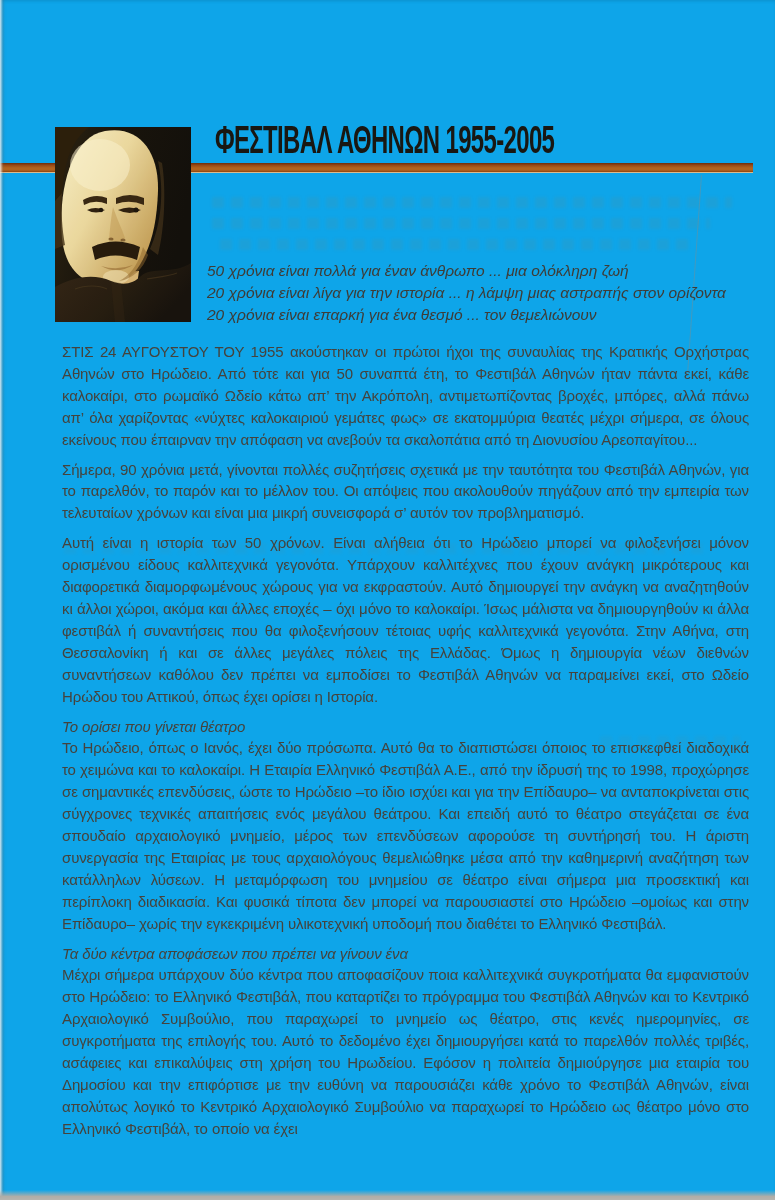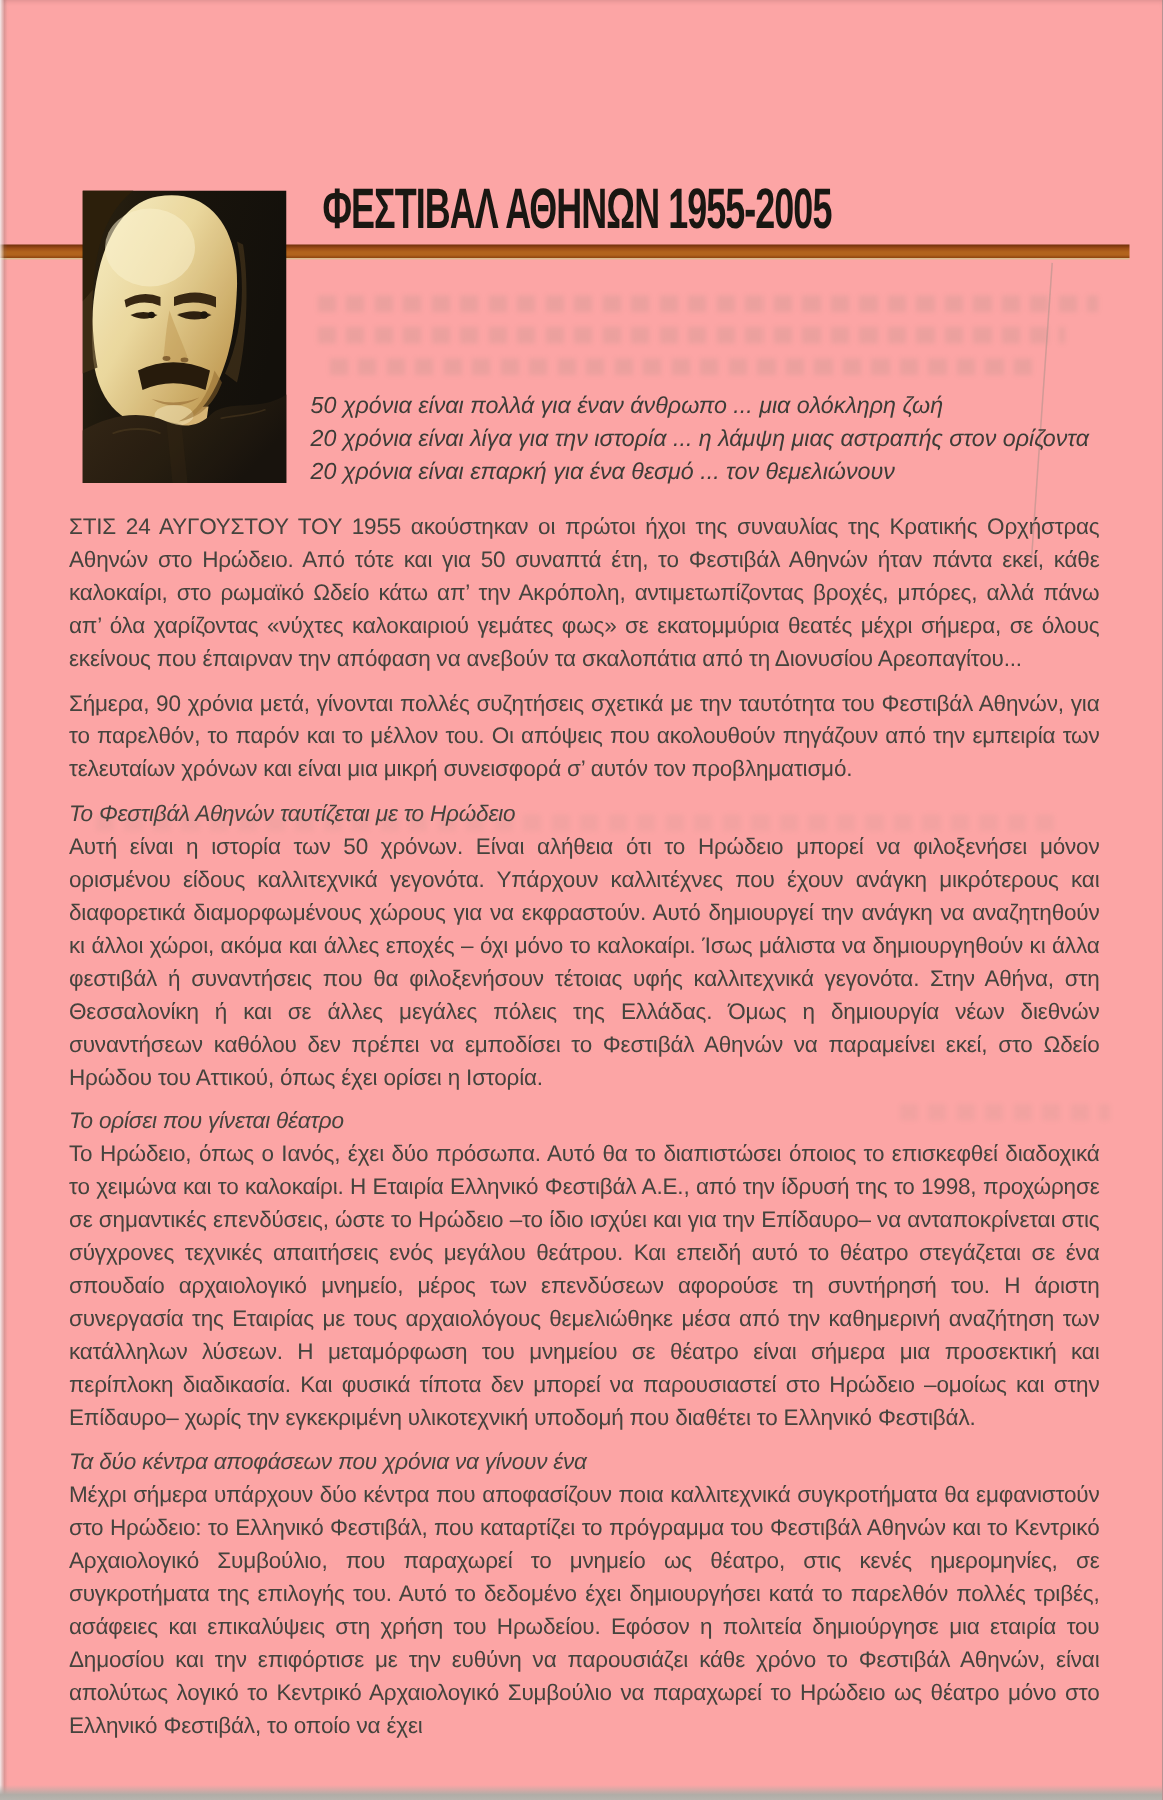--- a/index.html
+++ b/index.html
@@ -1,20 +1,20 @@
 <!DOCTYPE html>
 <html lang="el"><head>
 <meta charset="utf-8">
 <style>
   html,body { margin:0; padding:0; background:#888; }
   .page {
     position:relative;
     width:775px; height:1200px;
     margin:0 auto;
-    background:#fca5a5;
+    background:#0ea5e9;
     overflow:hidden;
     font-family:"Liberation Sans","DejaVu Sans",sans-serif;
     box-shadow: inset 3px 0 6px -3px rgba(0,0,0,.25), inset 0 2px 4px -2px rgba(0,0,0,.12);
   }
   
   .accent-rule {
     position:absolute; left:0; top:163px; width:753px; height:9px;
     background:linear-gradient(to bottom,#6f2e0a 0%,#9c4c16 28%,#b2631d 55%,#b2631d 78%,#8d430f 100%);
     border-bottom:1px solid #d9bb8e;
     z-index:1;
@@ -30,21 +30,21 @@
     transform:scaleX(0.63); transform-origin:left top;
     white-space:nowrap;
     color:#191712; z-index:3;
   }
   .epigraph {
     position:absolute; left:207px; top:260px; width:520px;
     font-style:italic; font-size:15.5px; line-height:22.2px;
     color:#3e3c37; z-index:3;
   }
   .article {
-    position:absolute; left:46px; top:341px; width:687px;
+    position:absolute; left:62px; top:341px; width:687px;
     font-size:15px; line-height:21.9px; letter-spacing:-0.12px;
     color:#45433d; text-align:justify;
   }
   .article p { margin:0 0 8px 0; }
   .article h2 {
     margin:0; font-size:15px; line-height:21.9px;
     font-weight:400; font-style:italic; color:#45433d;
   }
   
   .bleed {
@@ -152,25 +152,24 @@
   <div class="epigraph">
     <div>50 χρόνια είναι πολλά για έναν άνθρωπο ... μια ολόκληρη ζωή</div>
     <div>20 χρόνια είναι λίγα για την ιστορία ... η λάμψη μιας αστραπής στον ορίζοντα</div>
     <div>20 χρόνια είναι επαρκή για ένα θεσμό ... τον θεμελιώνουν</div>
   </div>
 
   <div class="article">
     <p>ΣΤΙΣ 24 ΑΥΓΟΥΣΤΟΥ ΤΟΥ 1955 ακούστηκαν οι πρώτοι ήχοι της συναυλίας της Κρατικής Ορχήστρας Αθηνών στο Ηρώδειο. Από τότε και για 50 συναπτά έτη, το Φεστιβάλ Αθηνών ήταν πάντα εκεί, κάθε καλοκαίρι, στο ρωμαϊκό Ωδείο κάτω απ’ την Ακρόπολη, αντιμετωπίζοντας βροχές, μπόρες, αλλά πάνω απ’ όλα χαρίζοντας «νύχτες καλοκαιριού γεμάτες φως» σε εκατομμύρια θεατές μέχρι σήμερα, σε όλους εκείνους που έπαιρναν την απόφαση να ανεβούν τα σκαλοπάτια από τη Διονυσίου Αρεοπαγίτου...</p>
     <p>Σήμερα, 90 χρόνια μετά, γίνονται πολλές συζητήσεις σχετικά με την ταυτότητα του Φεστιβάλ Αθηνών, για το παρελθόν, το παρόν και το μέλλον του. Οι απόψεις που ακολουθούν πηγάζουν από την εμπειρία των τελευταίων χρόνων και είναι μια μικρή συνεισφορά σ’ αυτόν τον προβληματισμό.</p>
 
-    <h2>Το Φεστιβάλ Αθηνών ταυτίζεται με το Ηρώδειο</h2>
     <p>Αυτή είναι η ιστορία των 50 χρόνων. Είναι αλήθεια ότι το Ηρώδειο μπορεί να φιλοξενήσει μόνον ορισμένου είδους καλλιτεχνικά γεγονότα. Υπάρχουν καλλιτέχνες που έχουν ανάγκη μικρότερους και διαφορετικά διαμορφωμένους χώρους για να εκφραστούν. Αυτό δημιουργεί την ανάγκη να αναζητηθούν κι άλλοι χώροι, ακόμα και άλλες εποχές – όχι μόνο το καλοκαίρι. Ίσως μάλιστα να δημιουργηθούν κι άλλα φεστιβάλ ή συναντήσεις που θα φιλοξενήσουν τέτοιας υφής καλλιτεχνικά γεγονότα. Στην Αθήνα, στη Θεσσαλονίκη ή και σε άλλες μεγάλες πόλεις της Ελλάδας. Όμως η δημιουργία νέων διεθνών συναντήσεων καθόλου δεν πρέπει να εμποδίσει το Φεστιβάλ Αθηνών να παραμείνει εκεί, στο Ωδείο Ηρώδου του Αττικού, όπως έχει ορίσει η Ιστορία.</p>
 
     <h2>Το ορίσει που γίνεται θέατρο</h2>
     <p>Το Ηρώδειο, όπως ο Ιανός, έχει δύο πρόσωπα. Αυτό θα το διαπιστώσει όποιος το επισκεφθεί διαδοχικά το χειμώνα και το καλοκαίρι. Η Εταιρία Ελληνικό Φεστιβάλ Α.Ε., από την ίδρυσή της το 1998, προχώρησε σε σημαντικές επενδύσεις, ώστε το Ηρώδειο –το ίδιο ισχύει και για την Επίδαυρο– να ανταποκρίνεται στις σύγχρονες τεχνικές απαιτήσεις ενός μεγάλου θεάτρου. Και επειδή αυτό το θέατρο στεγάζεται σε ένα σπουδαίο αρχαιολογικό μνημείο, μέρος των επενδύσεων αφορούσε τη συντήρησή του. Η άριστη συνεργασία της Εταιρίας με τους αρχαιολόγους θεμελιώθηκε μέσα από την καθημερινή αναζήτηση των κατάλληλων λύσεων. Η μεταμόρφωση του μνημείου σε θέατρο είναι σήμερα μια προσεκτική και περίπλοκη διαδικασία. Και φυσικά τίποτα δεν μπορεί να παρουσιαστεί στο Ηρώδειο –ομοίως και στην Επίδαυρο– χωρίς την εγκεκριμένη υλικοτεχνική υποδομή που διαθέτει το Ελληνικό Φεστιβάλ.</p>
 
-    <h2>Τα δύο κέντρα αποφάσεων που χρόνια να γίνουν ένα</h2>
+    <h2>Τα δύο κέντρα αποφάσεων που πρέπει να γίνουν ένα</h2>
     <p>Μέχρι σήμερα υπάρχουν δύο κέντρα που αποφασίζουν ποια καλλιτεχνικά συγκροτήματα θα εμφανιστούν στο Ηρώδειο: το Ελληνικό Φεστιβάλ, που καταρτίζει το πρόγραμμα του Φεστιβάλ Αθηνών και το Κεντρικό Αρχαιολογικό Συμβούλιο, που παραχωρεί το μνημείο ως θέατρο, στις κενές ημερομηνίες, σε συγκροτήματα της επιλογής του. Αυτό το δεδομένο έχει δημιουργήσει κατά το παρελθόν πολλές τριβές, ασάφειες και επικαλύψεις στη χρήση του Ηρωδείου. Εφόσον η πολιτεία δημιούργησε μια εταιρία του Δημοσίου και την επιφόρτισε με την ευθύνη να παρουσιάζει κάθε χρόνο το Φεστιβάλ Αθηνών, είναι απολύτως λογικό το Κεντρικό Αρχαιολογικό Συμβούλιο να παραχωρεί το Ηρώδειο ως θέατρο μόνο στο Ελληνικό Φεστιβάλ, το οποίο να έχει</p>
   </div>
 
   <div class="scan-left"></div>
   <div class="scan-bottom"></div>
 </div>
 
 </body></html>

